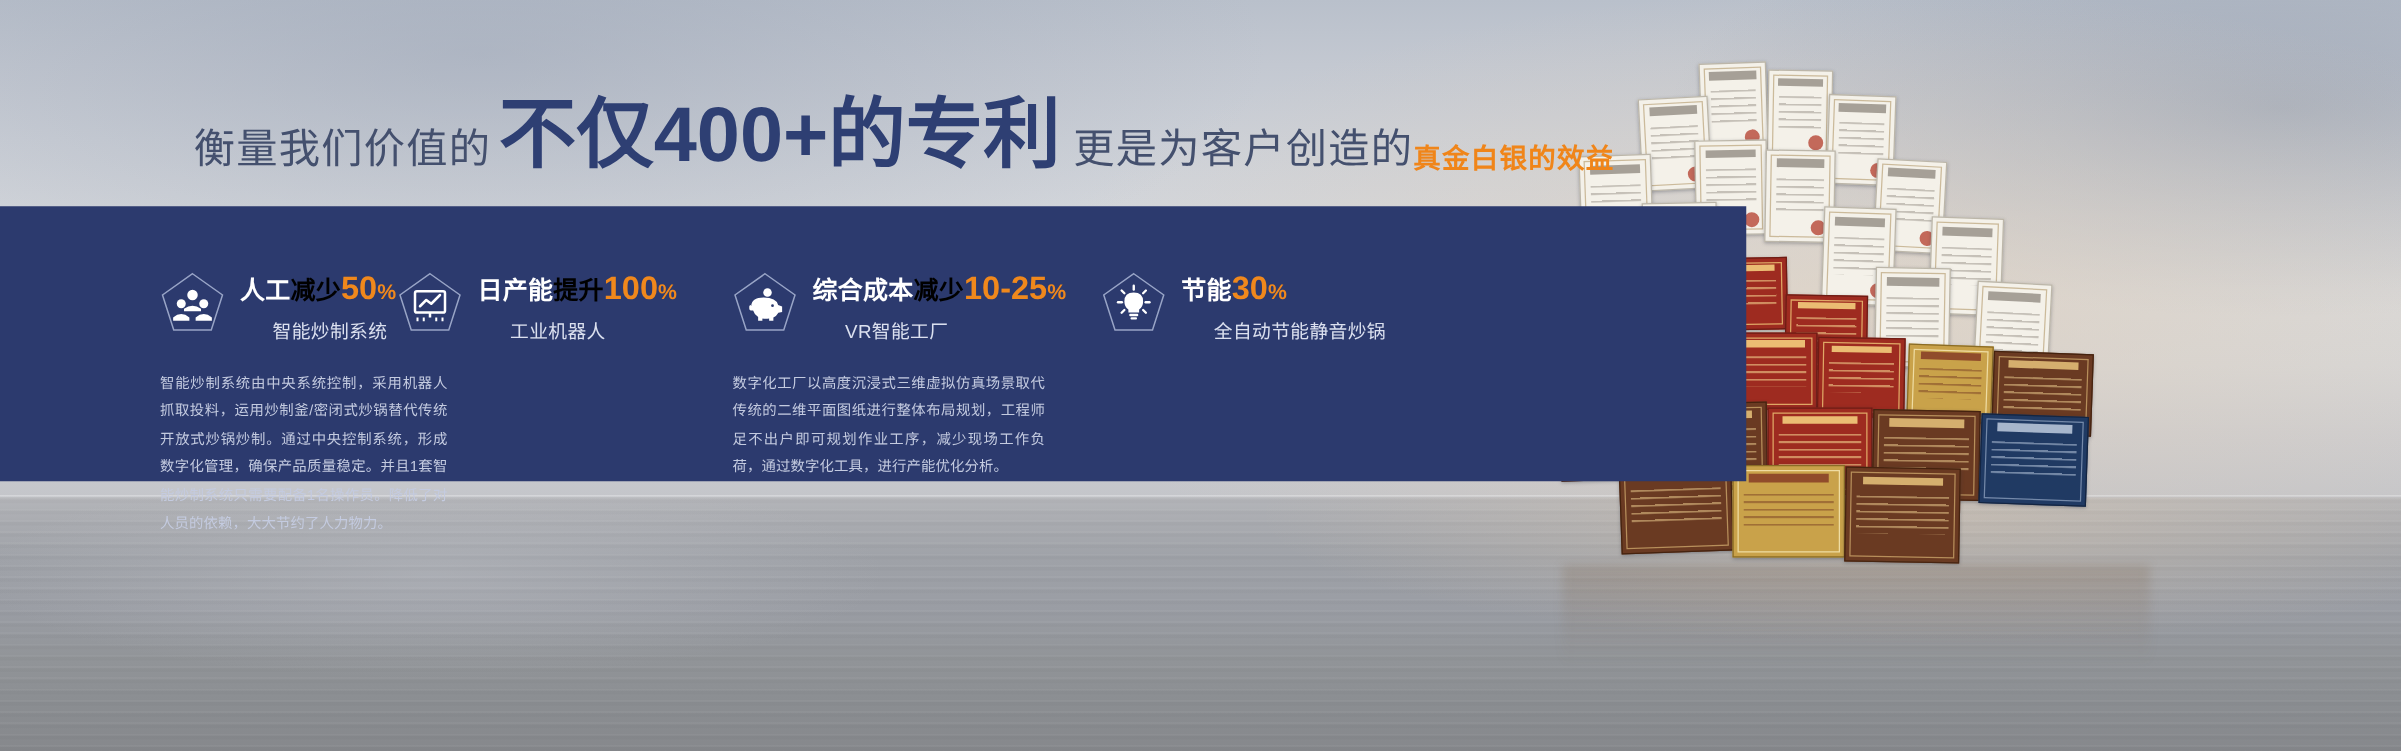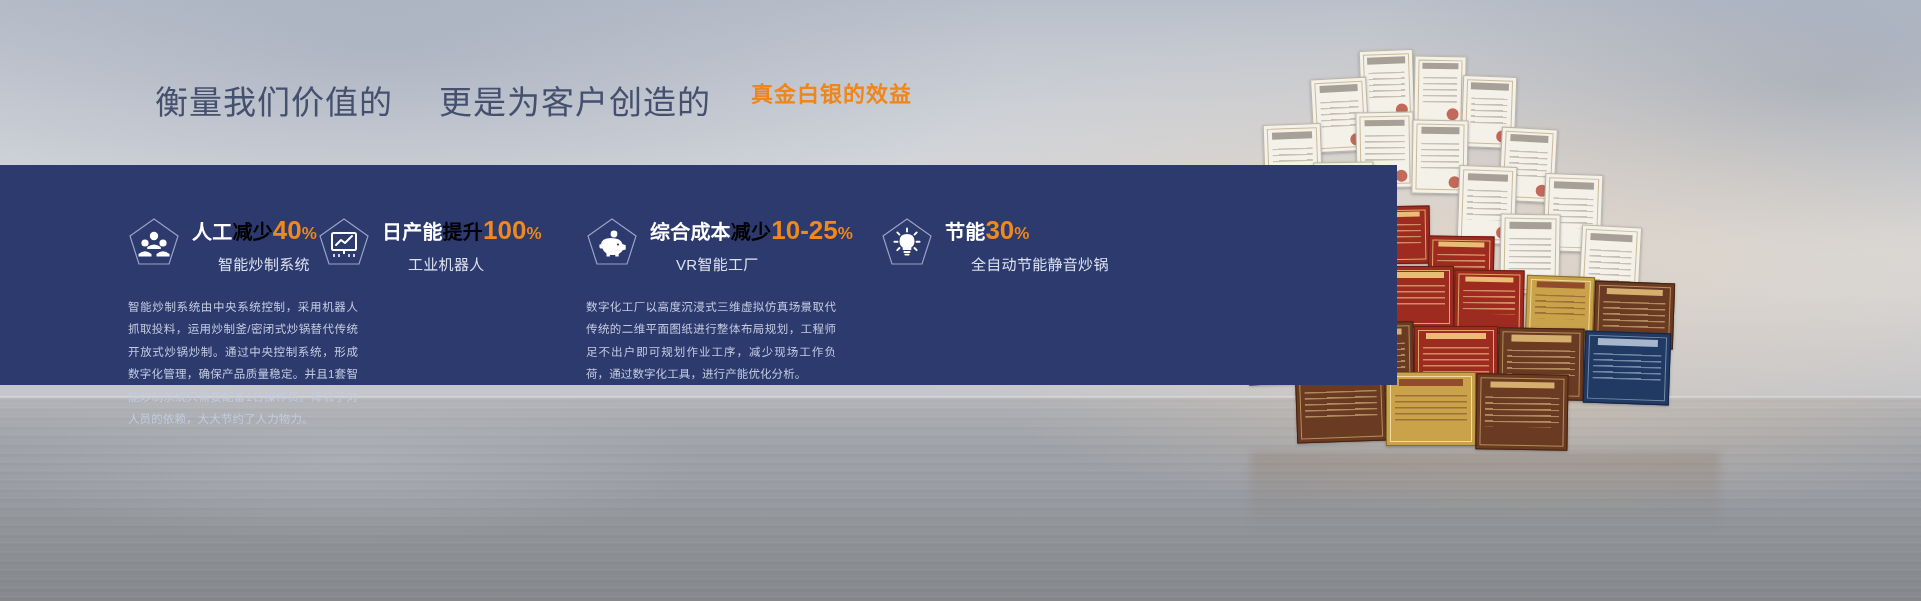--- a/index.html
+++ b/index.html
@@ -59,21 +59,21 @@
     opacity:.75;
   }
   .horizon{
     position:absolute;left:0;top:396px;width:1921px;height:4px;
     background:linear-gradient(to bottom, rgba(255,255,255,.35), rgba(120,124,130,.25));
   }
 
   
   .headline{
     position:absolute;left:155px;top:76px;height:64px;
-    display:flex;align-items:flex-start;white-space:nowrap;gap:40px;
+    display:flex;align-items:flex-end;white-space:nowrap;
   }
   .hl-lead{
     font-size:33px;color:#44506e;letter-spacing:1px;font-weight:400;
   }
   .hl-strong{
     font-size:62px;font-weight:800;color:#2e3f73;letter-spacing:0px;
     margin:0 4px 0 6px;line-height:1;
   }
   .hl-mid{
     font-size:33px;color:#44506e;letter-spacing:1px;font-weight:400;margin-left:6px;
@@ -372,20 +372,21 @@
     <div class="cert wood" style="left:276px;top:324px;width:90px;height:74px;transform:rotate(1deg);">
         <div class="inner"></div>
         <div class="hdr"></div>
         <div class="lines"></div>
       </div>
   </div>
   <div class="cert-reflection"></div>
 
   <div class="headline">
     <span class="hl-lead">衡量我们价值的</span>
+    <span class="hl-strong">不仅400+的专利</span>
     <span class="hl-mid">更是为客户创造的</span>
     <span class="hl-accent">真金白银的效益</span>
   </div>
 
   <div class="panel"></div>
 
   <div class="features">
 
     <div class="feat feat-1">
       <div class="feat-head">
@@ -394,21 +395,21 @@
             <polygon points="26,2 50,19 41,47 11,47 2,19" fill="none" stroke="#98a4c6" stroke-width="1.2"></polygon>
             <circle cx="26" cy="19" r="4.2" fill="#ffffff"></circle>
             <path d="M19.2 30 q6.8 -5 13.6 0 v2 h-13.6 z" fill="#ffffff"></path>
             <circle cx="17" cy="26" r="3.6" fill="#ffffff"></circle>
             <circle cx="35" cy="26" r="3.6" fill="#ffffff"></circle>
             <path d="M10.5 37 q6.5 -5.5 13 0 v2.6 h-13 z" fill="#ffffff"></path>
             <path d="M28.5 37 q6.5 -5.5 13 0 v2.6 h-13 z" fill="#ffffff"></path>
           </svg>
         </div>
         <div class="feat-titles">
-          <div class="feat-title"><span>人工</span><span class="hot">减少</span><span class="num">40</span><span class="pct">%</span></div>
+          <div class="feat-title"><span>人工</span><span class="hot">减少</span><span class="num">50</span><span class="pct">%</span></div>
           <div class="feat-sub">智能炒制系统</div>
         </div>
       </div>
       <div class="feat-body">智能炒制系统由中央系统控制，采用机器人抓取投料，运用炒制釜/密闭式炒锅替代传统开放式炒锅炒制。通过中央控制系统，形成数字化管理，确保产品质量稳定。并且1套智能炒制系统只需要配备1名操作员。降低了对人员的依赖，大大节约了人力物力。</div>
     </div>
 
     <div class="feat feat-2">
       <div class="feat-head">
         <div class="pent">
           <svg width="52" height="50" viewBox="0 0 52 50">

